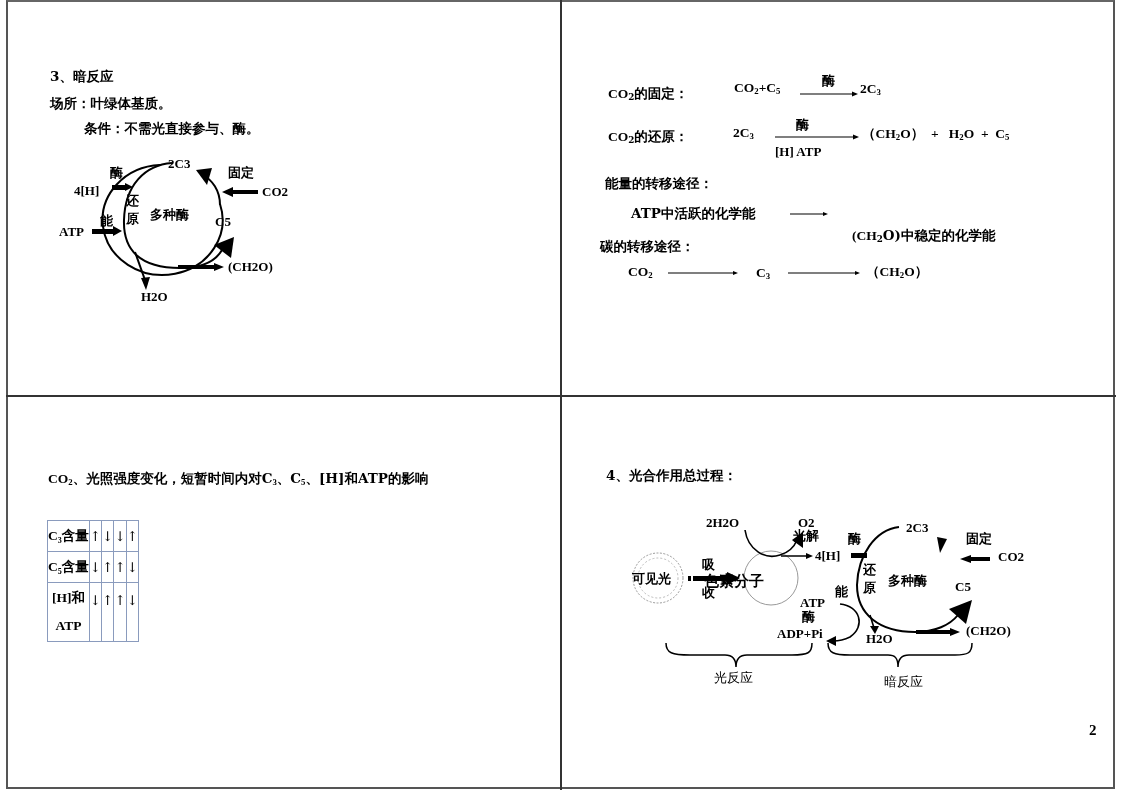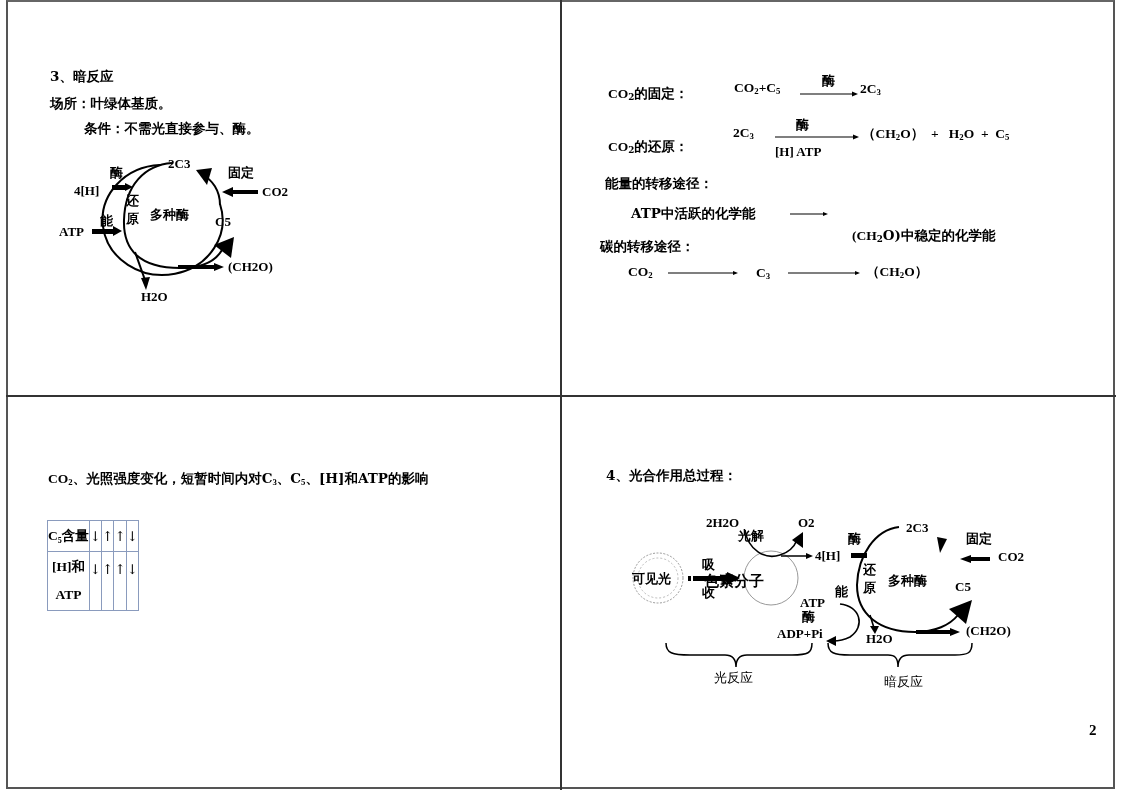--- a/index.html
+++ b/index.html
@@ -89,21 +89,21 @@
   </div>
   <div class="abs b" style="left:822px;top:72px;font-size:13px;">酶</div>
   <svg width="70" height="10" style="left:800px;top:90px;">
     <line x1="0" y1="4" x2="54" y2="4" stroke="#000" stroke-width="1.2"></line>
     <polygon points="58,4 52,1.5 52,6.5" fill="#000"></polygon>
   </svg>
   <div class="abs lat t14" style="left:860px;top:81px;">
     <span>2C</span><sub>3</sub>
   </div>
 
-  <div class="abs b t14" style="left:608px;top:138px;">
+  <div class="abs b t14" style="left:608px;top:128px;">
     <span class="lat">CO</span><sub>2</sub><span>的还原：</span>
   </div>
   <div class="abs lat t14" style="left:733px;top:125px;">
     <span>2C</span><sub>3</sub>
   </div>
   <div class="abs b" style="left:796px;top:116px;font-size:13px;">酶</div>
   <svg width="90" height="10" style="left:775px;top:133px;">
     <line x1="0" y1="4" x2="80" y2="4" stroke="#000" stroke-width="1.2"></line>
     <polygon points="84,4 78,1.5 78,6.5" fill="#000"></polygon>
   </svg>
@@ -146,20 +146,27 @@
   </div>
 </div>
 
 <div>
   <div class="abs b t14" style="left:48px;top:470px;">
     <span class="lat">CO</span><sub class="lat">2</sub><span>、光照强度变化，短暂时间内对C</span><sub class="lat">3</sub><span>、C</span><sub class="lat">5</sub><span>、[H]和ATP的影响</span>
   </div>
 
   <table class="grid">
     <tbody>
+    <tr style="height:31px;">
+      <td class="rowhead">C₃含量</td>
+      <td>↑</td>
+      <td>↓</td>
+      <td>↓</td>
+      <td>↑</td>
+    </tr>
     <tr style="height:31px;">
       <td class="rowhead">C₅含量</td>
       <td>↓</td>
       <td>↑</td>
       <td>↑</td>
       <td>↓</td>
     </tr>
     <tr style="height:59px;margin-top:28px;">
       <td class="rowhead" style="line-height:28px;">
         <div>[H]和</div>
@@ -213,21 +220,21 @@
     <polygon points="875,634 870,626 879,626" fill="#000"></polygon>
 
     <rect x="916" y="630" width="36" height="4" fill="#000"></rect>
     <polygon points="960,632 950,628 950,636" fill="#000"></polygon>
 
     <path d="M 666 643 C 666 653, 672 655, 690 655 L 725 655 C 732 655, 736 658, 736 667 C 736 658, 740 655, 747 655 L 792 655 C 808 655, 812 653, 812 643" fill="none" stroke="#000" stroke-width="1.5"></path>
     <path d="M 828 643 C 828 653, 834 655, 850 655 L 888 655 C 895 655, 898 658, 898 667 C 898 658, 902 655, 909 655 L 955 655 C 968 655, 972 653, 972 643" fill="none" stroke="#000" stroke-width="1.5"></path>
   </svg>
 
   <div class="abs lat" style="left:706px;top:515px;font-size:13px;">2H2O</div>
-  <div class="abs b" style="left:738px;top:527px;font-size:13px;text-align:right;">光解</div>
+  <div class="abs b" style="left:793px;top:527px;font-size:13px;text-align:right;">光解</div>
   <div class="abs lat" style="left:798px;top:515px;font-size:13px;">O2</div>
   <div class="abs lat" style="left:815px;top:548px;font-size:13px;">4[H]</div>
   <div class="abs b" style="left:632px;top:570px;font-size:13px;">可见光</div>
   <div class="abs b" style="left:702px;top:556px;font-size:13px;">吸</div>
   <div class="abs b" style="left:702px;top:584px;font-size:13px;">收</div>
   <div class="abs b" style="left:704px;top:572px;font-size:15px;">色素分子</div>
   <div class="abs lat" style="left:800px;top:595px;font-size:13px;">ATP</div>
   <div class="abs b" style="left:802px;top:608px;font-size:13px;">酶</div>
   <div class="abs lat" style="left:777px;top:626px;font-size:13px;">ADP+Pi</div>
   <div class="abs b" style="left:835px;top:583px;font-size:13px;">能</div>

